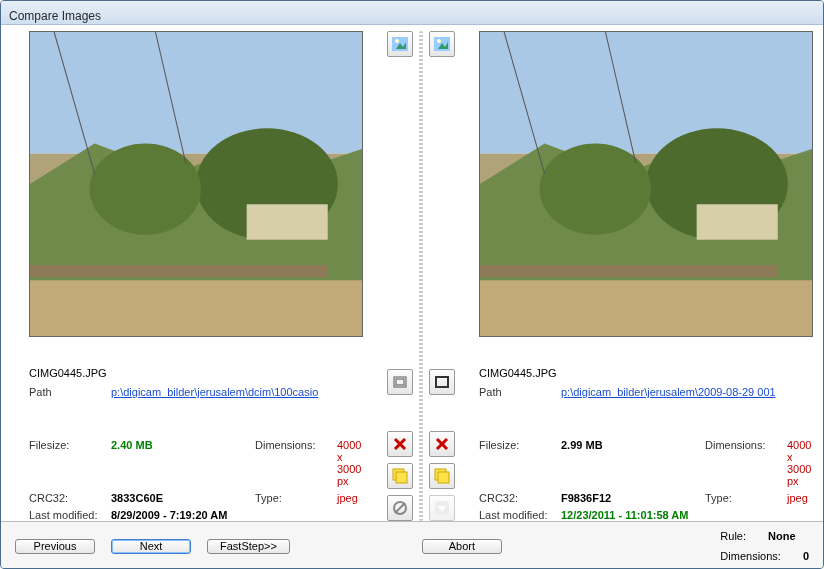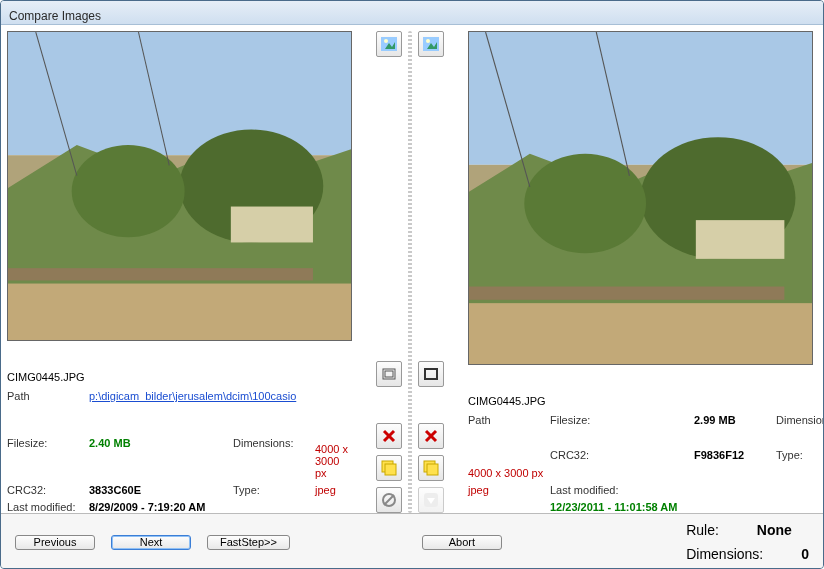--- a/index.html
+++ b/index.html
@@ -19,21 +19,21 @@
     height: 24px;
     background: linear-gradient(#e6eef7, #cfdff0);
     border-bottom: 1px solid #a7bfd6;
     padding: 8px 8px;
     color: #2a2a2a;
     font-size: 12px;
   }
   .main {
     flex: 1 1 auto;
     display: flex;
-    padding: 6px 10px 0 6px;
+    padding: 6px 10px 0 28px;
     gap: 4px;
     min-height: 0;
   }
   .pane {
     flex: 1 1 0;
     min-width: 0;
     display: flex;
     flex-direction: column;
   }
   .image-area {
@@ -99,21 +99,21 @@
   }
   .footer {
     border-top: 1px solid #bbb;
     padding: 8px 14px 6px 14px;
     display: grid;
     grid-template-columns: 1fr auto;
     row-gap: 8px;
     align-items: center;
     background: #f4f4f4cc;
   }
-  .footer .rule-row { display: flex; gap: 38px; font-size: 14px; }
+  .footer .rule-row { display: flex; gap: 22px; font-size: 11px; }
   .footer .rule-row b { font-weight: bold; }
   .btn-row { display: flex; gap: 16px; align-items: center; }
   .btn {
     min-width: 80px;
     height: 15px;
     padding: 0 12px;
     border: 1px solid #888;
     border-radius: 3px;
     background: linear-gradient(#fdfdfd, #e8e8e8);
     font-family: inherit;
@@ -253,20 +253,21 @@
         <rect x="10" y="230" width="300" height="12" fill="#8f7a58"></rect>
         <rect x="0" y="245" width="360" height="55" fill="#c2a978"></rect>
         <line x1="40" y1="0" x2="80" y2="140" stroke="#555" stroke-width="1"></line>
         <line x1="140" y1="0" x2="170" y2="130" stroke="#555" stroke-width="1"></line>
       </svg>
 
     </div>
     <div class="details">
       <div class="filename">CIMG0445.JPG</div>
       <div class="lbl">Path</div>
+      <div class="link" style="grid-column: 2 / span 3">p:\digicam_bilder\jerusalem\2009-08-29 001</div>
       <div class="lbl">Filesize:</div>
       <div class="black">2.99 MB</div>
       <div class="lbl">Dimensions:</div>
       <div class="red">4000 x 3000 px</div>
       <div class="lbl">CRC32:</div>
       <div class="black">F9836F12</div>
       <div class="lbl">Type:</div>
       <div class="red-plain">jpeg</div>
       <div class="lbl">Last modified:</div>
       <div class="green" style="grid-column: 2 / span 3">12/23/2011 - 11:01:58 AM</div>

